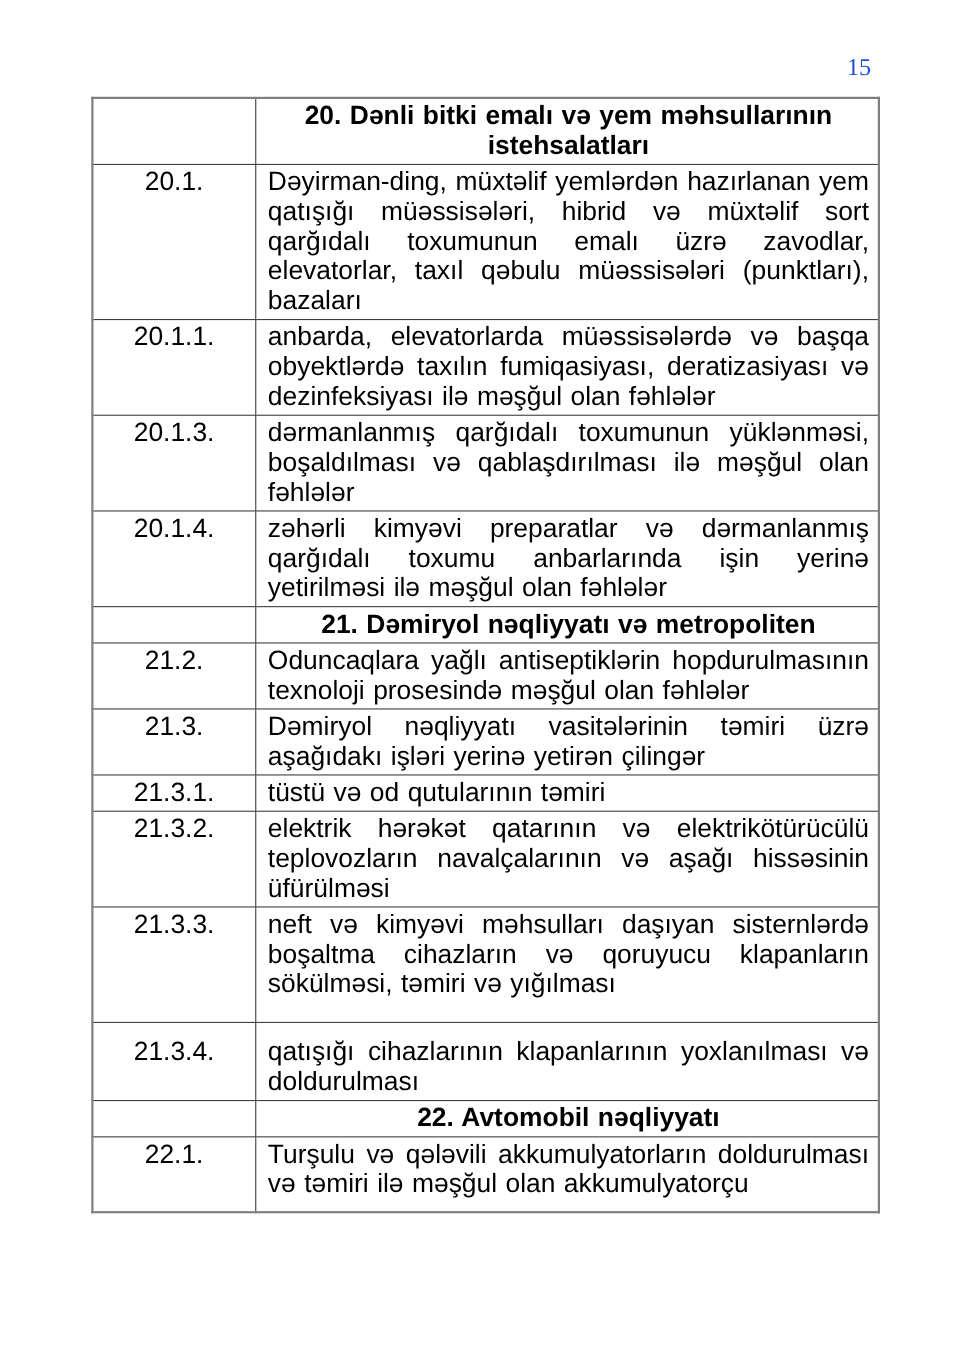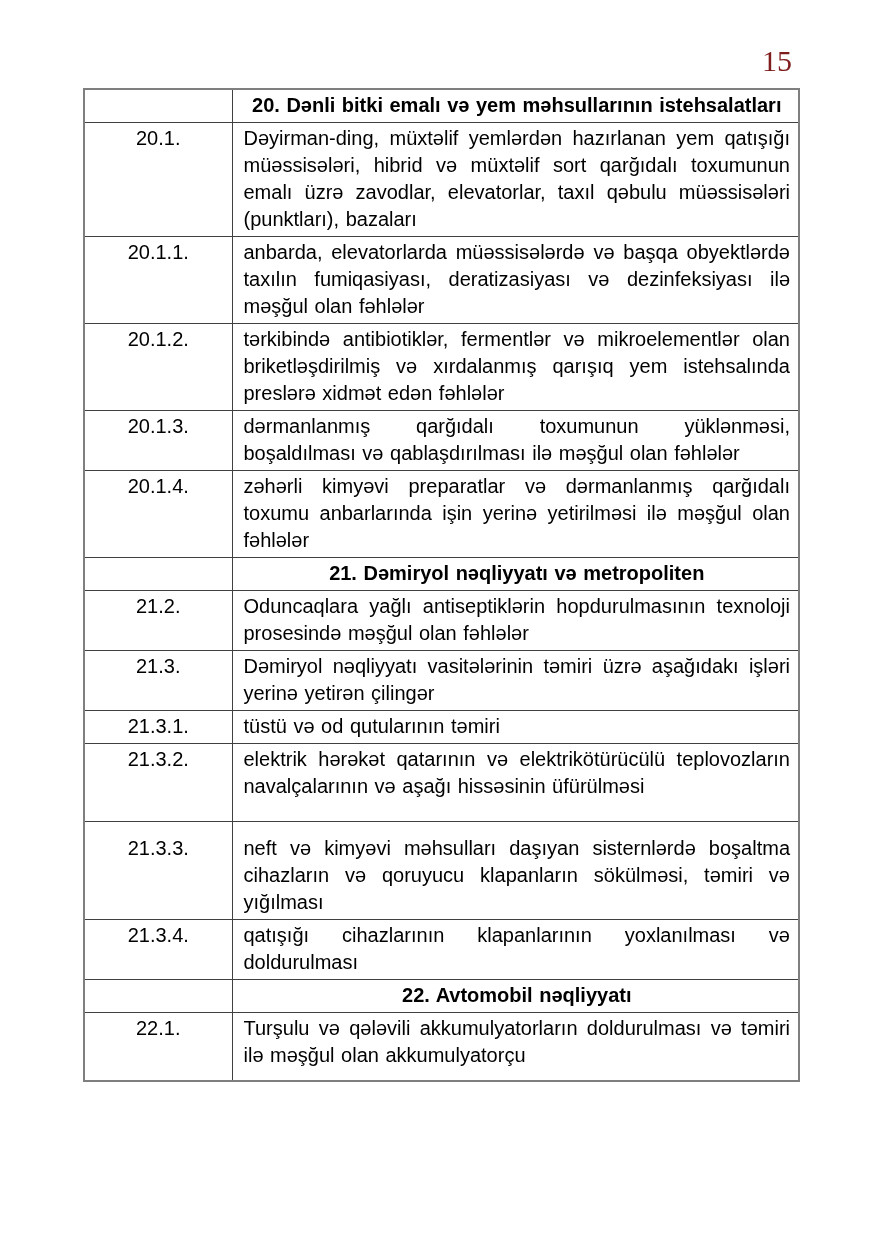--- a/index.html
+++ b/index.html
@@ -14,40 +14,40 @@
     background: #ffffff;
     font-family: "Liberation Sans", sans-serif;
     color: #000000;
     overflow: hidden;
   }
   .page-number {
     position: absolute;
     top: 48px;
     right: 86px;
     font-family: "Liberation Serif", serif;
-    font-size: 30px;
+    font-size: 22px;
     line-height: 26px;
-    color: #7f1d1d;
+    color: #1d4ed8;
     margin-left: 47px;
   }
   table.doc-table {
     position: absolute;
     left: 83px;
     top: 88px;
     width: 715px;
     border-collapse: collapse;
     table-layout: fixed;
     border: 2px solid #7f7f7f;
   }
   col.col-num  { width: 148px; }
   col.col-desc { width: 567px; }
   td {
     border: 1px solid #404040;
     vertical-align: top;
-    font-size: 20px;
+    font-size: 24px;
     line-height: 27px;
     padding: 2px 8px 3px 11px;
     word-spacing: 1px;
   }
   td.cell-num {
     text-align: center;
     padding: 2px 4px 3px 4px;
   }
   td.cell-desc {
     text-align: justify;
@@ -77,24 +77,20 @@
           <td class="cell-num"></td>
           <td class="cell-section">20. Dənli bitki emalı və yem məhsullarının istehsalatları</td>
         </tr>
         <tr>
           <td class="cell-num">20.1.</td>
           <td class="cell-desc">Dəyirman-ding, müxtəlif yemlərdən hazırlanan yem qatışığı müəssisələri, hibrid və müxtəlif sort qarğıdalı toxumunun emalı üzrə zavodlar, elevatorlar, taxıl qəbulu müəssisələri (punktları), bazaları</td>
         </tr>
         <tr>
           <td class="cell-num">20.1.1.</td>
           <td class="cell-desc">anbarda, elevatorlarda müəssisələrdə və başqa obyektlərdə taxılın fumiqasiyası, deratizasiyası və dezinfeksiyası ilə məşğul olan fəhlələr</td>
-        </tr>
-        <tr>
-          <td class="cell-num">20.1.2.</td>
-          <td class="cell-desc">tərkibində antibiotiklər, fermentlər və mikroelementlər olan briketləşdirilmiş və xırdalanmış qarışıq yem istehsalında preslərə xidmət edən fəhlələr</td>
         </tr>
         <tr>
           <td class="cell-num">20.1.3.</td>
           <td class="cell-desc">dərmanlanmış qarğıdalı toxumunun yüklənməsi, boşaldılması və qablaşdırılması ilə məşğul olan fəhlələr</td>
         </tr>
         <tr>
           <td class="cell-num">20.1.4.</td>
           <td class="cell-desc">zəhərli kimyəvi preparatlar və dərmanlanmış qarğıdalı toxumu anbarlarında işin yerinə yetirilməsi ilə məşğul olan fəhlələr</td>
         </tr>
         <tr>

